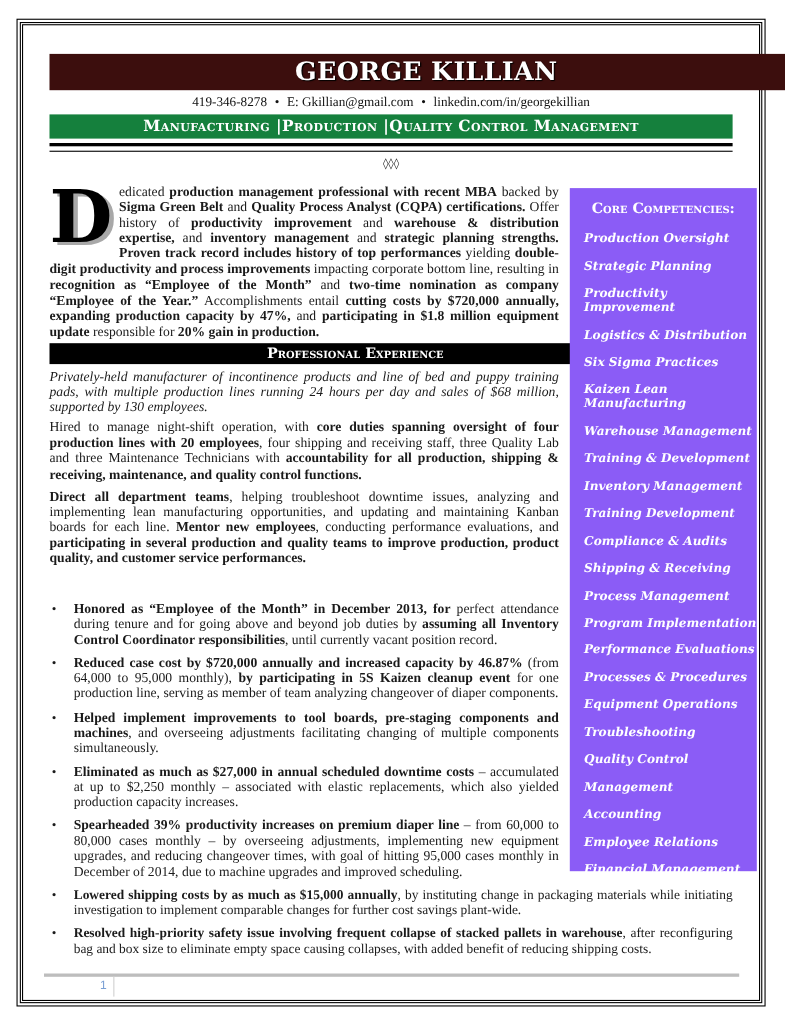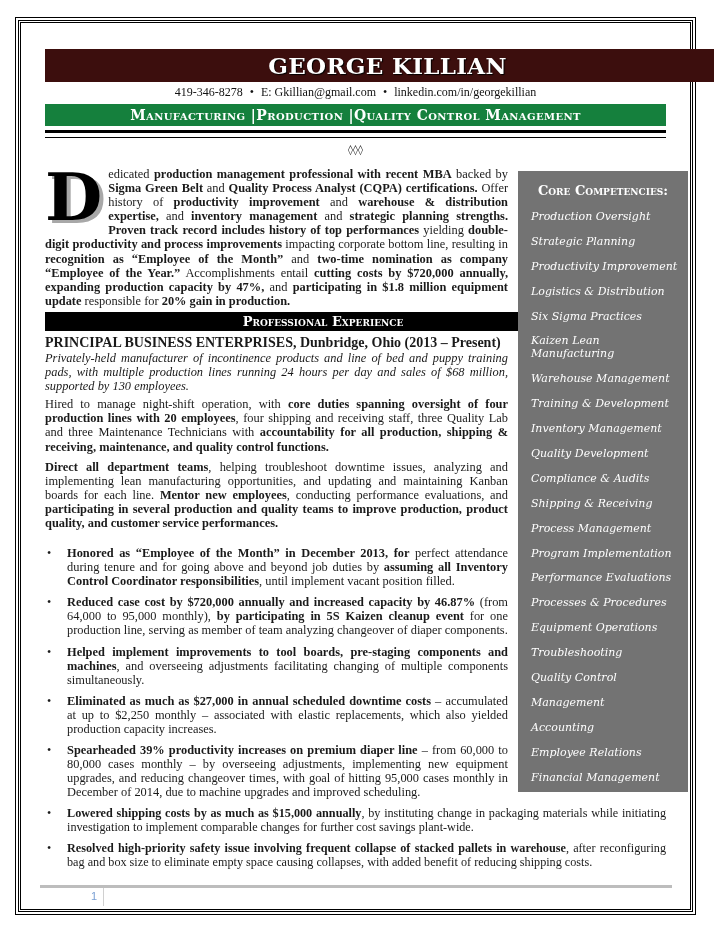--- a/index.html
+++ b/index.html
@@ -78,28 +78,28 @@
     color: #1a1a1a; text-align: justify; }
   .bullet { position: relative; padding-left: 22px; margin-bottom: 7px; }
   .bullet .dot { position: absolute; left: 2px; top: 0; font-size: 12px; }
 
   .bullets-wide { position: absolute; left: 45px; top: 806px; width: 621px;
     font-family: "Liberation Serif", serif; font-size: 12.2px; line-height: 14.1px;
     color: #1a1a1a; text-align: justify; }
 
   .sidebar {
     position: absolute; left: 518px; top: 171px; width: 170px; height: 621px;
-    background: #737373; color: #fff; padding: 10px 0 0 13px;
+    background: #8b5cf6; color: #fff; padding: 10px 0 0 13px;
   }
   .sidebar-title {
     font-family: "DejaVu Serif", serif; font-weight: bold; font-size: 13px;
     font-variant: small-caps; text-align: center; margin: 2px 0 12px -13px; width: 170px;
   }
   .comp-item {
-    font-family: "DejaVu Serif", serif; font-weight: normal; font-style: italic;
+    font-family: "DejaVu Serif", serif; font-weight: bold; font-style: italic;
     font-size: 11px; line-height: 13px; margin-bottom: 11.9px; color: #fff;
   }
 
   .footer-line { position: absolute; left: 40px; top: 885px; width: 632px; height: 3px; background: #bdbdbd; }
   .page-num {
     position: absolute; left: 40px; top: 888px; width: 64px; height: 18px;
     border-right: 1px solid #d0d0d0; font-family: "Liberation Sans", sans-serif;
     font-size: 11px; color: #7aa0d4; text-align: right; padding-right: 6px; line-height: 16px;
   }
 </style>
@@ -124,28 +124,27 @@
 <div class="diamonds">◊◊◊</div>
 
 <div class="summary">
   <span class="dropcap">D</span>
   <span id="summary-text"><span>edicated </span><b>production management professional with recent MBA</b><span>  backed by </span><b>Sigma Green Belt</b><span> and </span><b>Quality Process Analyst (CQPA) certifications.</b><span> Offer history of </span><b>productivity improvement</b><span> and </span><b>warehouse &amp; distribution expertise,</b><span> and </span><b>inventory management</b><span> and </span><b>strategic planning strengths. Proven track record includes history of top performances</b><span> yielding </span><b>double-digit productivity and process improvements</b><span> impacting corporate bottom line, resulting in </span><b>recognition as “Employee of the Month”</b><span> and </span><b>two-time nomination as company “Employee of the Year.”</b><span> Accomplishments entail </span><b>cutting costs by $720,000 annually, expanding production capacity by 47%,</b><span> and </span><b>participating in $1.8 million equipment update</b><span> responsible for </span><b>20% gain in production.</b></span>
 </div>
 
 <div class="section-bar">Professional Experience</div>
 
 <div class="exp">
-  <div class="company">PRINCIPAL BUSINESS ENTERPRISES, Dunbridge, Ohio (2013 – Present)</div>
   <div class="company-desc">Privately-held manufacturer of incontinence products and line of bed and puppy training pads, with multiple production lines running 24 hours per day and sales of $68 million, supported by 130 employees.</div>
   <div class="para" id="para-0"><span>Hired to manage night-shift operation, with </span><b>core duties spanning oversight of four production lines with 20 employees</b><span>, four shipping and receiving staff, three Quality Lab and three Maintenance Technicians with </span><b>accountability for all production, shipping &amp; receiving, maintenance, and quality control functions.</b></div>
   <div class="para" id="para-1"><b>Direct all department teams</b><span>, helping troubleshoot downtime issues, analyzing and implementing lean manufacturing opportunities, and updating and maintaining Kanban boards for each line. </span><b>Mentor new employees</b><span>, conducting performance evaluations, and </span><b>participating in several production and quality teams to improve production, product quality, and customer service performances.</b></div>
 </div>
 
 <div class="bullets" id="bullets">
-    <div class="bullet"><span class="dot">•</span><b>Honored as “Employee of the Month” in December 2013, for</b><span> perfect attendance during tenure and for going above and beyond job duties by </span><b>assuming all Inventory Control Coordinator responsibilities</b><span>, until implement vacant position filled.</span></div>
+    <div class="bullet"><span class="dot">•</span><b>Honored as “Employee of the Month” in December 2013, for</b><span> perfect attendance during tenure and for going above and beyond job duties by </span><b>assuming all Inventory Control Coordinator responsibilities</b><span>, until currently vacant position record.</span></div>
     <div class="bullet"><span class="dot">•</span><b>Reduced case cost by $720,000 annually and increased capacity by 46.87%</b><span> (from 64,000 to 95,000 monthly), </span><b>by participating in 5S Kaizen cleanup event</b><span> for one production line, serving as member of team analyzing changeover of diaper components.</span></div>
     <div class="bullet"><span class="dot">•</span><b>Helped implement improvements to tool boards, pre-staging components and machines</b><span>, and overseeing adjustments facilitating changing of multiple components simultaneously.</span></div>
     <div class="bullet"><span class="dot">•</span><b>Eliminated as much as $27,000 in annual scheduled downtime costs</b><span> – accumulated at up to $2,250 monthly – associated with elastic replacements, which also yielded production capacity increases.</span></div>
     <div class="bullet"><span class="dot">•</span><b>Spearheaded 39% productivity increases on premium diaper line</b><span> – from 60,000 to 80,000 cases monthly – by overseeing adjustments, implementing new equipment upgrades, and reducing changeover times, with goal of hitting 95,000 cases monthly in December of 2014, due to machine upgrades and improved scheduling.</span></div>
   </div>
 <div class="bullets-wide" id="bullets-wide">
     <div class="bullet"><span class="dot">•</span><b>Lowered shipping costs by as much as $15,000 annually</b><span>, by instituting change in packaging materials while initiating investigation to implement comparable changes for further cost savings plant-wide.</span></div>
     <div class="bullet"><span class="dot">•</span><b>Resolved high-priority safety issue involving frequent collapse of stacked pallets in warehouse</b><span>, after reconfiguring bag and box size to eliminate empty space causing collapses, with added benefit of reducing shipping costs.</span></div>
   </div>
 
@@ -154,21 +153,21 @@
   <div id="comp-list">
       <div class="comp-item">Production Oversight</div>
       <div class="comp-item">Strategic Planning</div>
       <div class="comp-item">Productivity Improvement</div>
       <div class="comp-item">Logistics &amp; Distribution</div>
       <div class="comp-item">Six Sigma Practices</div>
       <div class="comp-item" style="width: 90px;">Kaizen Lean Manufacturing</div>
       <div class="comp-item">Warehouse Management</div>
       <div class="comp-item">Training &amp; Development</div>
       <div class="comp-item">Inventory Management</div>
-      <div class="comp-item">Quality Development</div>
+      <div class="comp-item">Training Development</div>
       <div class="comp-item">Compliance &amp; Audits</div>
       <div class="comp-item">Shipping &amp; Receiving</div>
       <div class="comp-item">Process Management</div>
       <div class="comp-item">Program Implementation</div>
       <div class="comp-item">Performance Evaluations</div>
       <div class="comp-item">Processes &amp; Procedures</div>
       <div class="comp-item">Equipment Operations</div>
       <div class="comp-item">Troubleshooting</div>
       <div class="comp-item">Quality Control</div>
       <div class="comp-item">Management</div>

